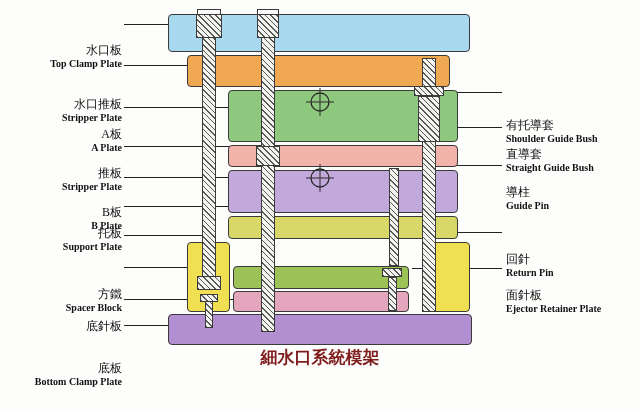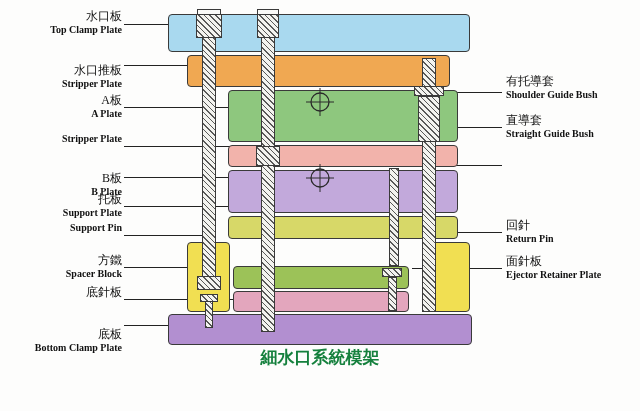--- a/index.html
+++ b/index.html
@@ -1,42 +1,42 @@
 <!DOCTYPE html>
 <html><head>
 <meta charset="utf-8">
 <style>
   html,body { margin:0; padding:0; background:#ffffff; }
   .canvas {
     position:relative; width:640px; height:411px; background:#fdfdfc;
     font-family:"Liberation Serif", serif; overflow:hidden;
   }
   
-  .label { position:absolute; line-height:1.16; color:#111; }
+  .label { position:absolute; line-height:1.16; color:#111;margin-top:34px; }
   .label.left  { left:0; width:122px; text-align:right; }
   .label.right { left:506px; width:132px; text-align:left; }
   .zh { font-size:12px; font-weight:normal; }
   .en { font-size:10px; font-weight:bold; }
   
   .leader { position:absolute; height:1px; background:#222; }
   
   .plate { position:absolute; border:1px solid #3a3a3a; border-radius:4px; box-sizing:border-box; }
   
   .hatch {
     position:absolute; box-sizing:border-box;
     background-color:#f3f3ef;
     background-image:repeating-linear-gradient(45deg, rgba(50,50,50,.8) 0 1px, transparent 1px 4px);
     border:1px solid #3a3a3a;
   }
   .stub { position:absolute; background:#fafaf8; border:1px solid #3a3a3a; box-sizing:border-box; }
   .cross { position:absolute; }
   
   .title-zh {
     position:absolute; top:346px; left:0; width:640px; text-align:center;
-    font-size:17px; font-weight:bold; color:#15803d;
+    font-size:17px; font-weight:bold; color:#7f1d1d;
   }
   .title-en {
     position:absolute; top:366px; left:0; width:640px; text-align:center;
     font-size:21px; font-weight:bold; letter-spacing:.5px; color:#111;
     font-family:"Liberation Sans", sans-serif;
   }
 </style>
 </head>
 <body>
 
@@ -48,32 +48,32 @@
   </div>
   <div class="label left" style="top:64px">
     <div class="zh">水口推板</div>
     <div class="en">Stripper Plate</div>
   </div>
   <div class="label left" style="top:94px">
     <div class="zh">A板</div>
     <div class="en">A Plate</div>
   </div>
   <div class="label left" style="top:133px">
+    <div class="zh">推板</div>
     <div class="en">Stripper Plate</div>
   </div>
   <div class="label left" style="top:172px">
     <div class="zh">B板</div>
     <div class="en">B Plate</div>
   </div>
   <div class="label left" style="top:193px">
     <div class="zh">托板</div>
     <div class="en">Support Plate</div>
   </div>
   <div class="label left" style="top:222px">
-    <div class="en">Support Pin</div>
   </div>
   <div class="label left" style="top:254px">
     <div class="zh">方鐵</div>
     <div class="en">Spacer Block</div>
   </div>
   <div class="label left" style="top:286px">
     <div class="zh">底針板</div>
   </div>
   <div class="label left" style="top:328px">
     <div class="zh">底板</div>
@@ -84,27 +84,31 @@
   <div class="leader" style="top:65px;  left:124px; width:76px"></div>
   <div class="leader" style="top:107px; left:124px; width:114px"></div>
   <div class="leader" style="top:146px; left:124px; width:114px"></div>
   <div class="leader" style="top:177px; left:124px; width:114px"></div>
   <div class="leader" style="top:206px; left:124px; width:114px"></div>
   <div class="leader" style="top:235px; left:124px; width:82px"></div>
   <div class="leader" style="top:267px; left:124px; width:72px"></div>
   <div class="leader" style="top:299px; left:124px; width:116px"></div>
   <div class="leader" style="top:325px; left:124px; width:64px"></div>
 
-  <div class="label right" style="top:75px">
+  <div class="label right" style="top:85px">
     <div class="zh">有托導套</div>
     <div class="en">Shoulder Guide Bush</div>
   </div>
   <div class="label right" style="top:114px">
     <div class="zh">直導套</div>
     <div class="en">Straight Guide Bush</div>
+  </div>
+  <div class="label right" style="top:152px">
+    <div class="zh">導柱</div>
+    <div class="en">Guide Pin</div>
   </div>
   <div class="label right" style="top:219px">
     <div class="zh">回針</div>
     <div class="en">Return Pin</div>
   </div>
   <div class="label right" style="top:255px">
     <div class="zh">面針板</div>
     <div class="en">Ejector Retainer Plate</div>
   </div>
 

